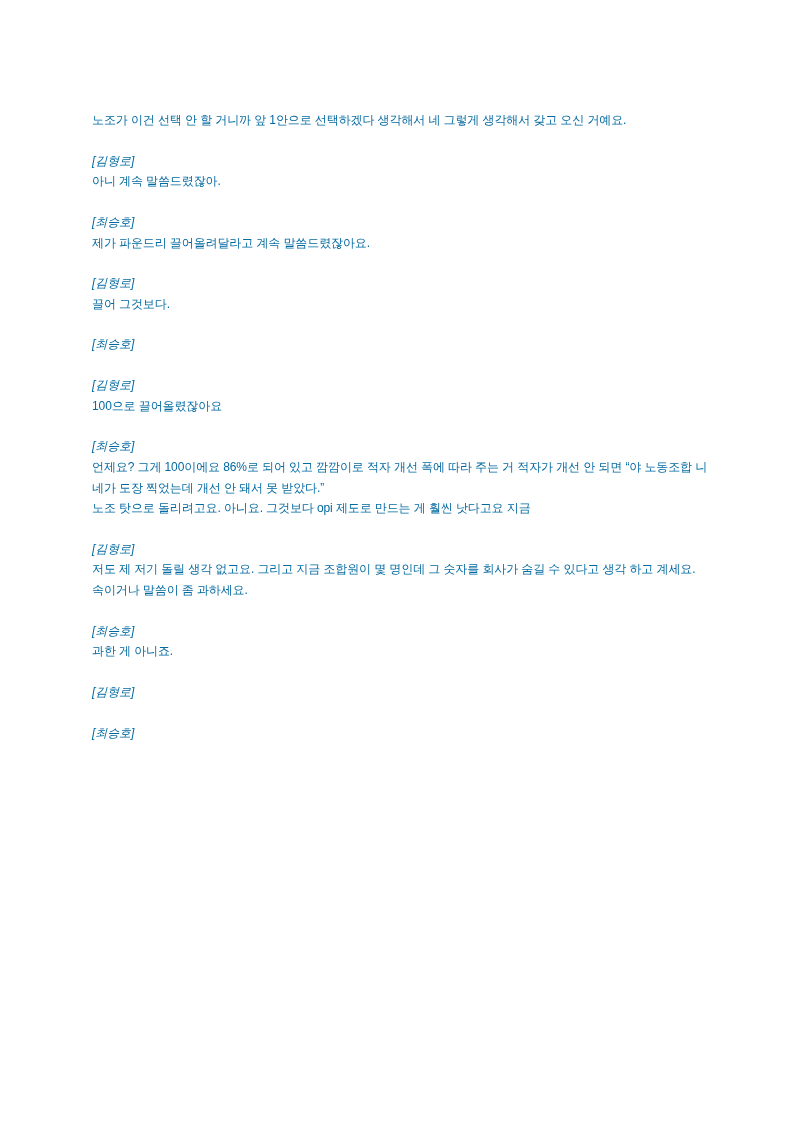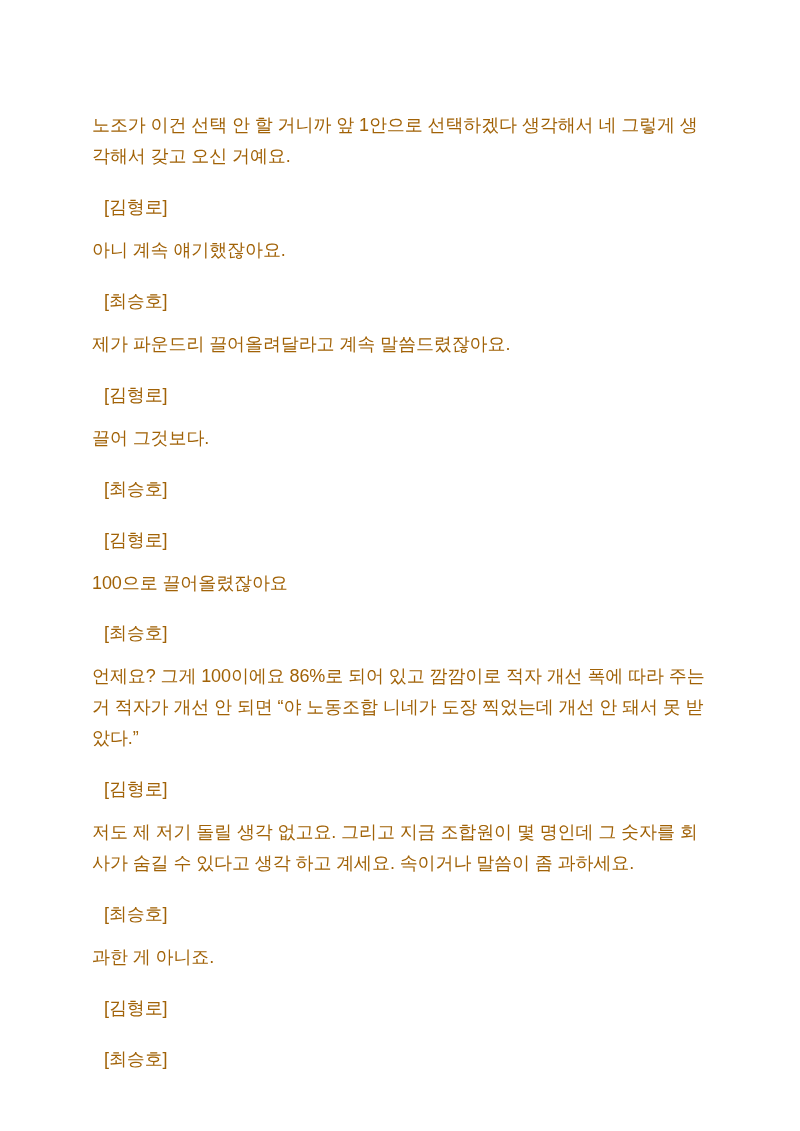--- a/index.html
+++ b/index.html
@@ -15,34 +15,35 @@
   }
   .page {
     position: relative;
     width: 800px;
     height: 1131px;
     background: #ffffff;
     box-sizing: border-box;
     padding: 110px 92px 0 92px;
   }
   .doc-body {
-    font-size: 18px;
+    font-size: 12px;
     line-height: 1.72;
-    color: #a16207;
+    color: #0369a1;
     letter-spacing: -0.1px;
   }
   .block {
     margin: 0 0 20px 0;
   }
   .block:last-child {
     margin-bottom: 0;
   }
   .speaker {
-    margin: 12px;
+    margin: 0;
     white-space: pre-wrap;
+    font-style: italic;
   }
   .line {
     margin: 0;
     white-space: pre-wrap;
     word-break: break-all;
   }
   .cont-block {
     margin: 0 0 20px 0;
   }
 </style>
@@ -51,21 +52,21 @@
 
 <div class="page">
   <div class="doc-body">
 
     <div class="cont-block">
       <p class="line">노조가 이건 선택 안 할 거니까 앞 1안으로 선택하겠다 생각해서 네 그렇게 생각해서 갖고 오신 거예요.</p>
     </div>
 
     <div class="block">
       <p class="speaker">[김형로]</p>
-      <p class="line">아니 계속 얘기했잖아요.</p>
+      <p class="line">아니 계속 말씀드렸잖아.</p>
     </div>
 
     <div class="block">
       <p class="speaker">[최승호]</p>
       <p class="line">제가 파운드리 끌어올려달라고 계속 말씀드렸잖아요.</p>
     </div>
 
     <div class="block">
       <p class="speaker">[김형로]</p>
       <p class="line">끌어 그것보다.</p>
@@ -76,20 +77,21 @@
     </div>
 
     <div class="block">
       <p class="speaker">[김형로]</p>
       <p class="line">100으로 끌어올렸잖아요</p>
     </div>
 
     <div class="block">
       <p class="speaker">[최승호]</p>
       <p class="line">언제요? 그게 100이에요 86%로 되어 있고 깜깜이로 적자 개선 폭에 따라 주는 거 적자가 개선 안 되면 “야 노동조합 니네가 도장 찍었는데 개선 안 돼서 못 받았다.”</p>
+      <p class="line">노조 탓으로 돌리려고요. 아니요. 그것보다 opi 제도로 만드는 게 훨씬 낫다고요 지금</p>
     </div>
 
     <div class="block">
       <p class="speaker">[김형로]</p>
       <p class="line">저도 제 저기 돌릴 생각 없고요. 그리고 지금 조합원이 몇 명인데 그 숫자를 회사가 숨길 수 있다고 생각 하고 계세요. 속이거나 말씀이 좀 과하세요.</p>
     </div>
 
     <div class="block">
       <p class="speaker">[최승호]</p>
       <p class="line">과한 게 아니죠.</p>

